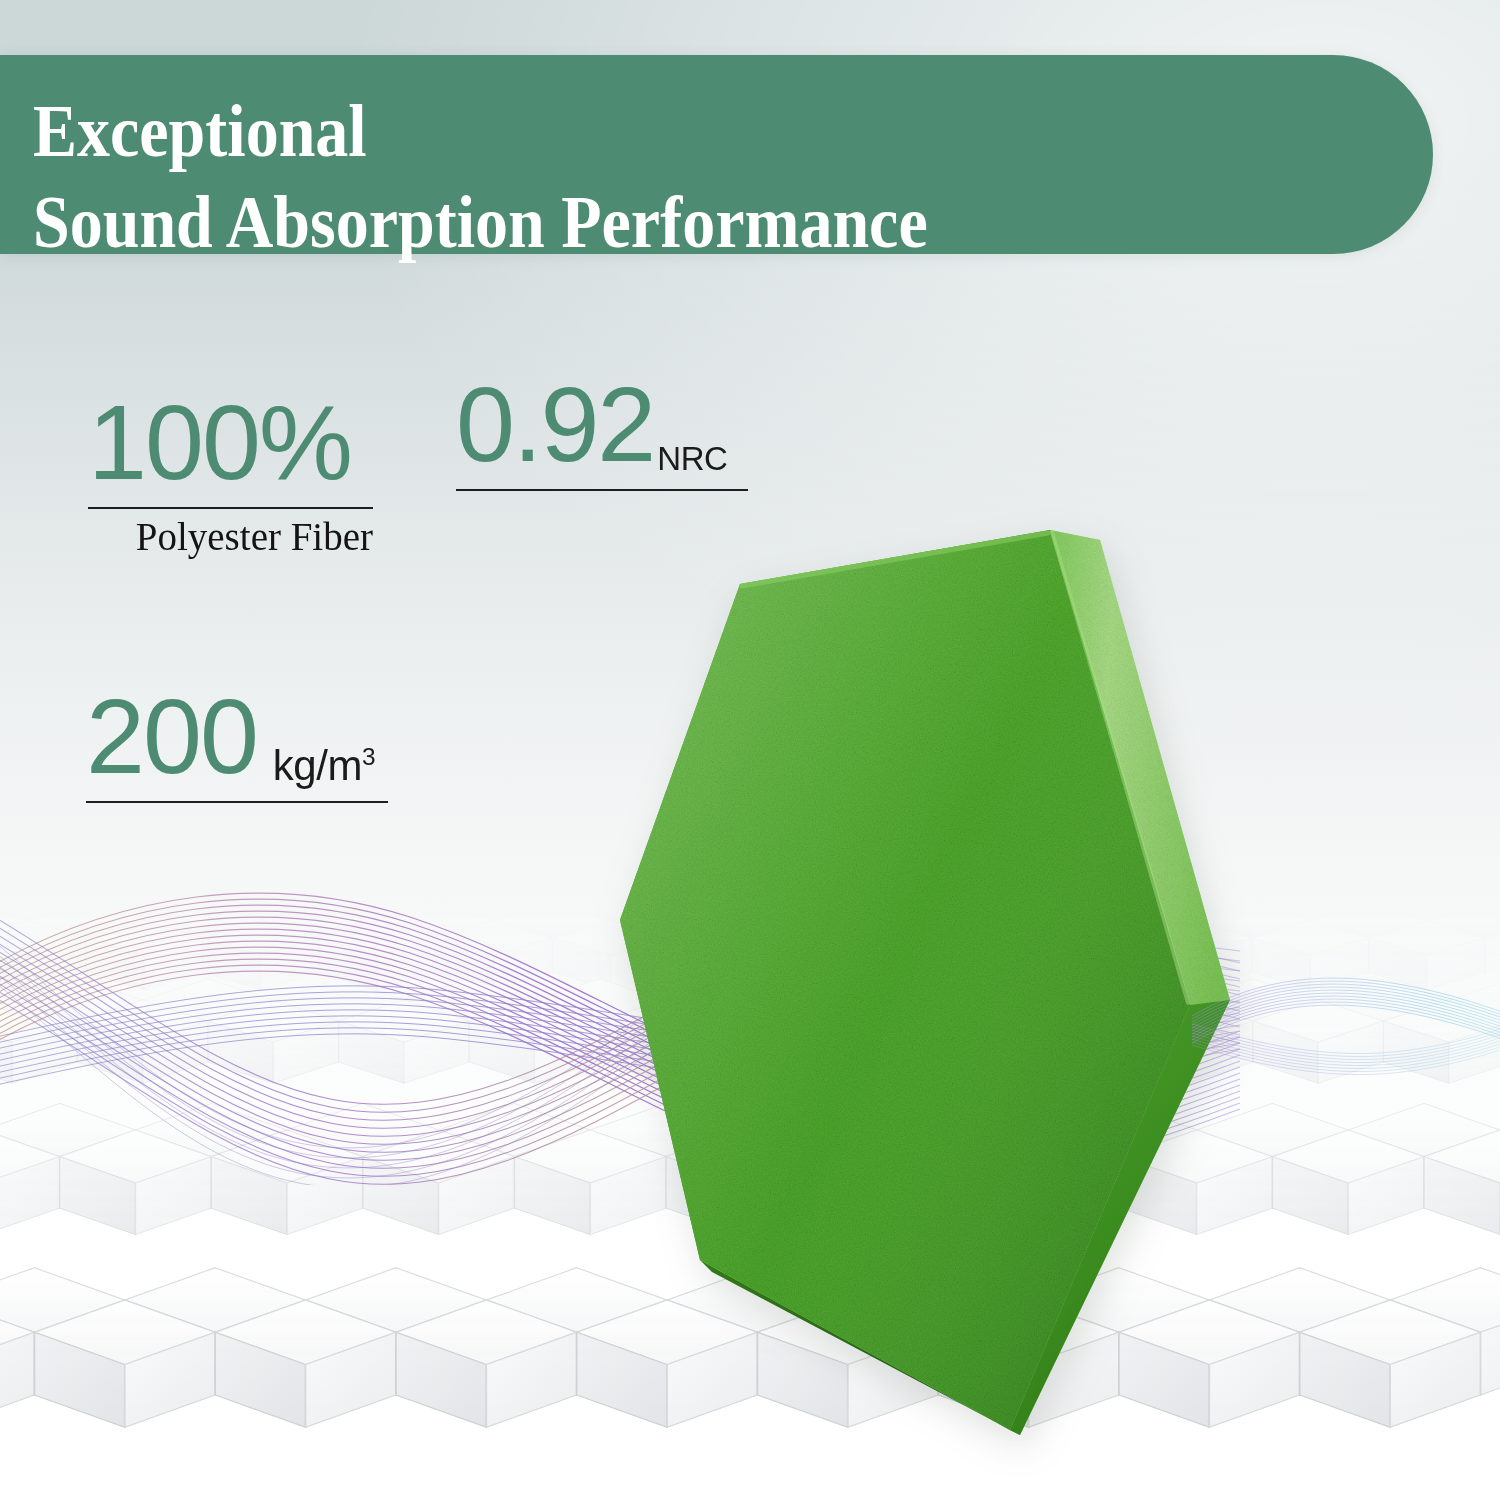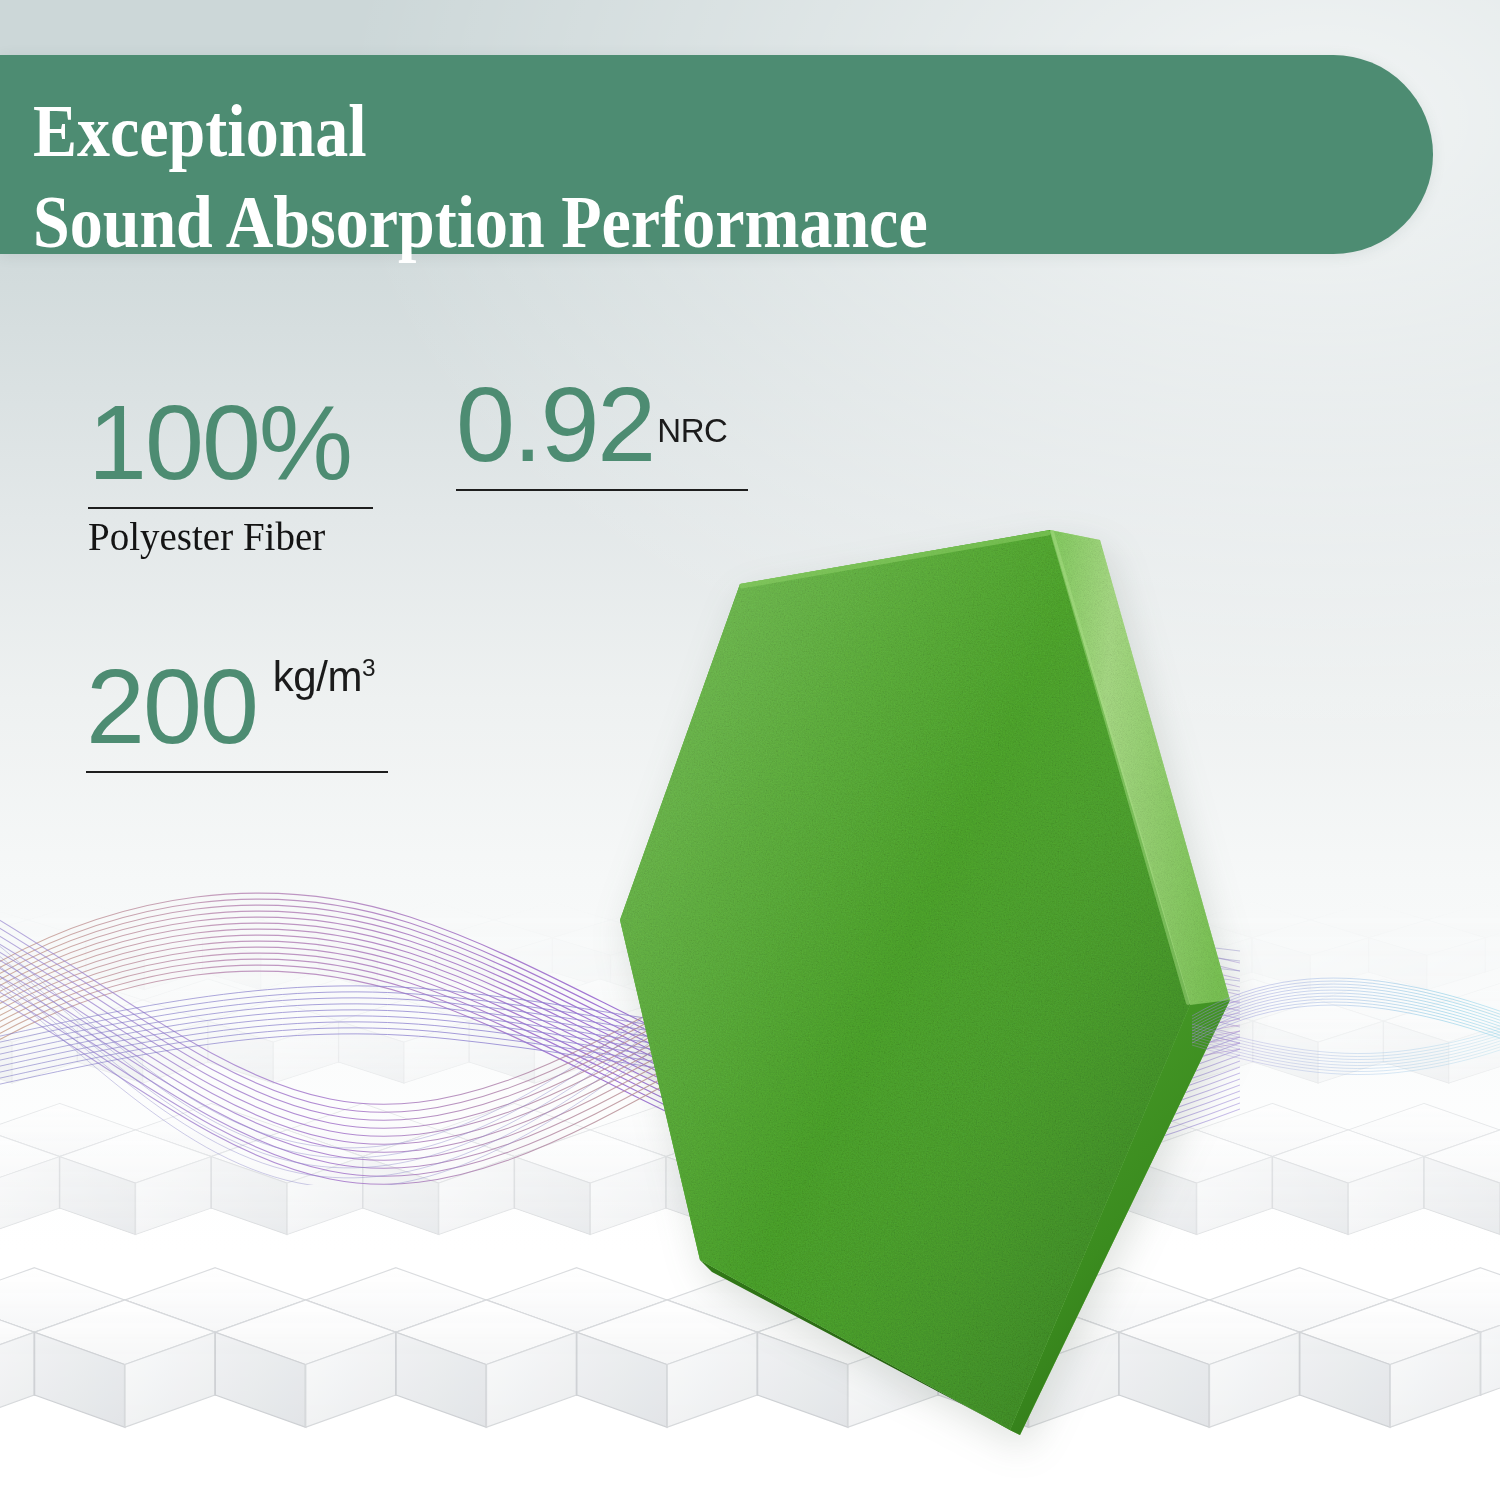--- a/index.html
+++ b/index.html
@@ -98,21 +98,21 @@
   .banner-line.l1 { font-size: 75px; margin-top: 14px; }
   .banner-line.l2 { font-size: 75px; margin-top: 16px; }
 
   
   .stat {
     position: absolute;
     text-align: left;
   }
   .stat-value-row {
     display: flex;
-    align-items: flex-start;
+    align-items: flex-end;
     white-space: nowrap;
     line-height: 1;
   }
   .stat-number {
     color: #4d8c72;
     font-family: "Liberation Sans", sans-serif;
     font-weight: normal;
     font-size: 104px;
     line-height: 0.95;
     letter-spacing: -2px;
@@ -140,27 +140,27 @@
     height: 2px;
     background: #1e1e1e;
     margin-top: 14px;
   }
   .stat-label {
     color: #141414;
     font-family: "Liberation Serif", serif;
     font-size: 39px;
     line-height: 1.05;
     margin-top: 8px;
-    text-align: left;
+    text-align: right;
     white-space: nowrap;
   }
 
   #stat-polyester { left: 88px;  top: 392px; width: 285px; }
   #stat-nrc       { left: 456px; top: 374px; width: 292px; }
-  #stat-density   { left: 86px;  top: 656px; width: 302px; }
+  #stat-density   { left: 86px;  top: 686px; width: 302px; }
 
   #stat-polyester .stat-number { font-size: 106px; }
   #stat-nrc .stat-number       { font-size: 106px; }
   #stat-density .stat-number   { font-size: 106px; }
 
   
   .wave-left {
     position: absolute;
     left: -20px;
     top: 855px;

